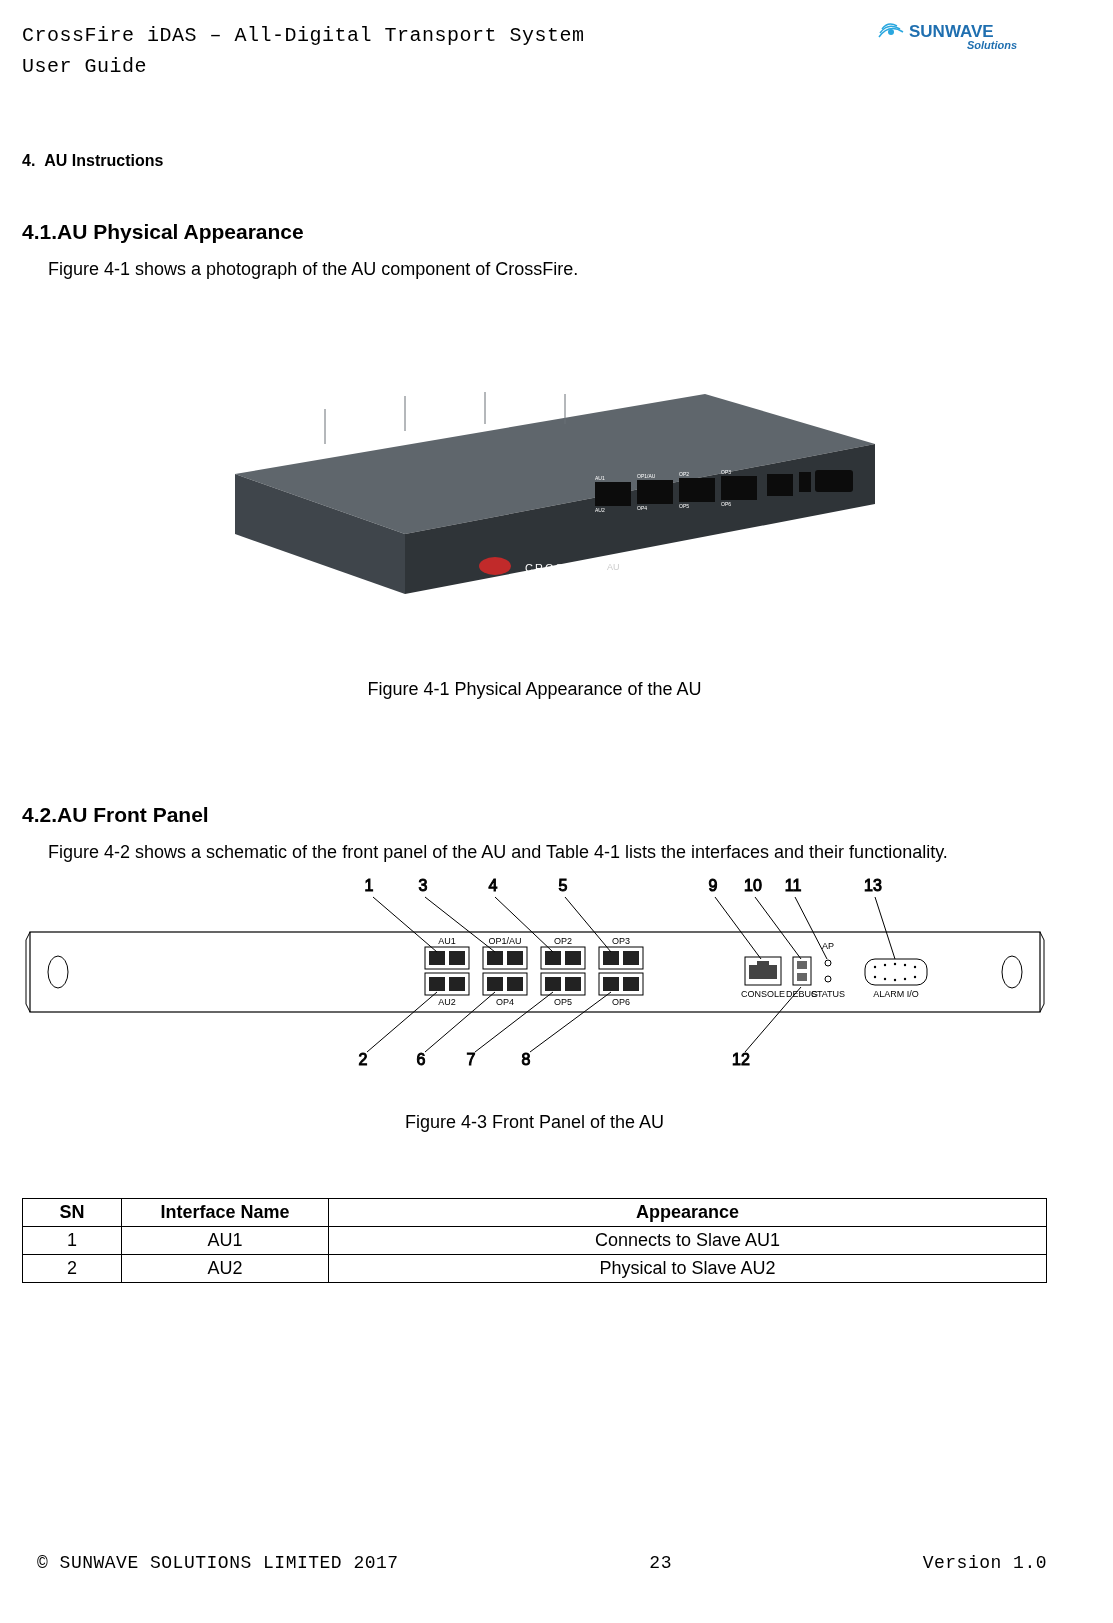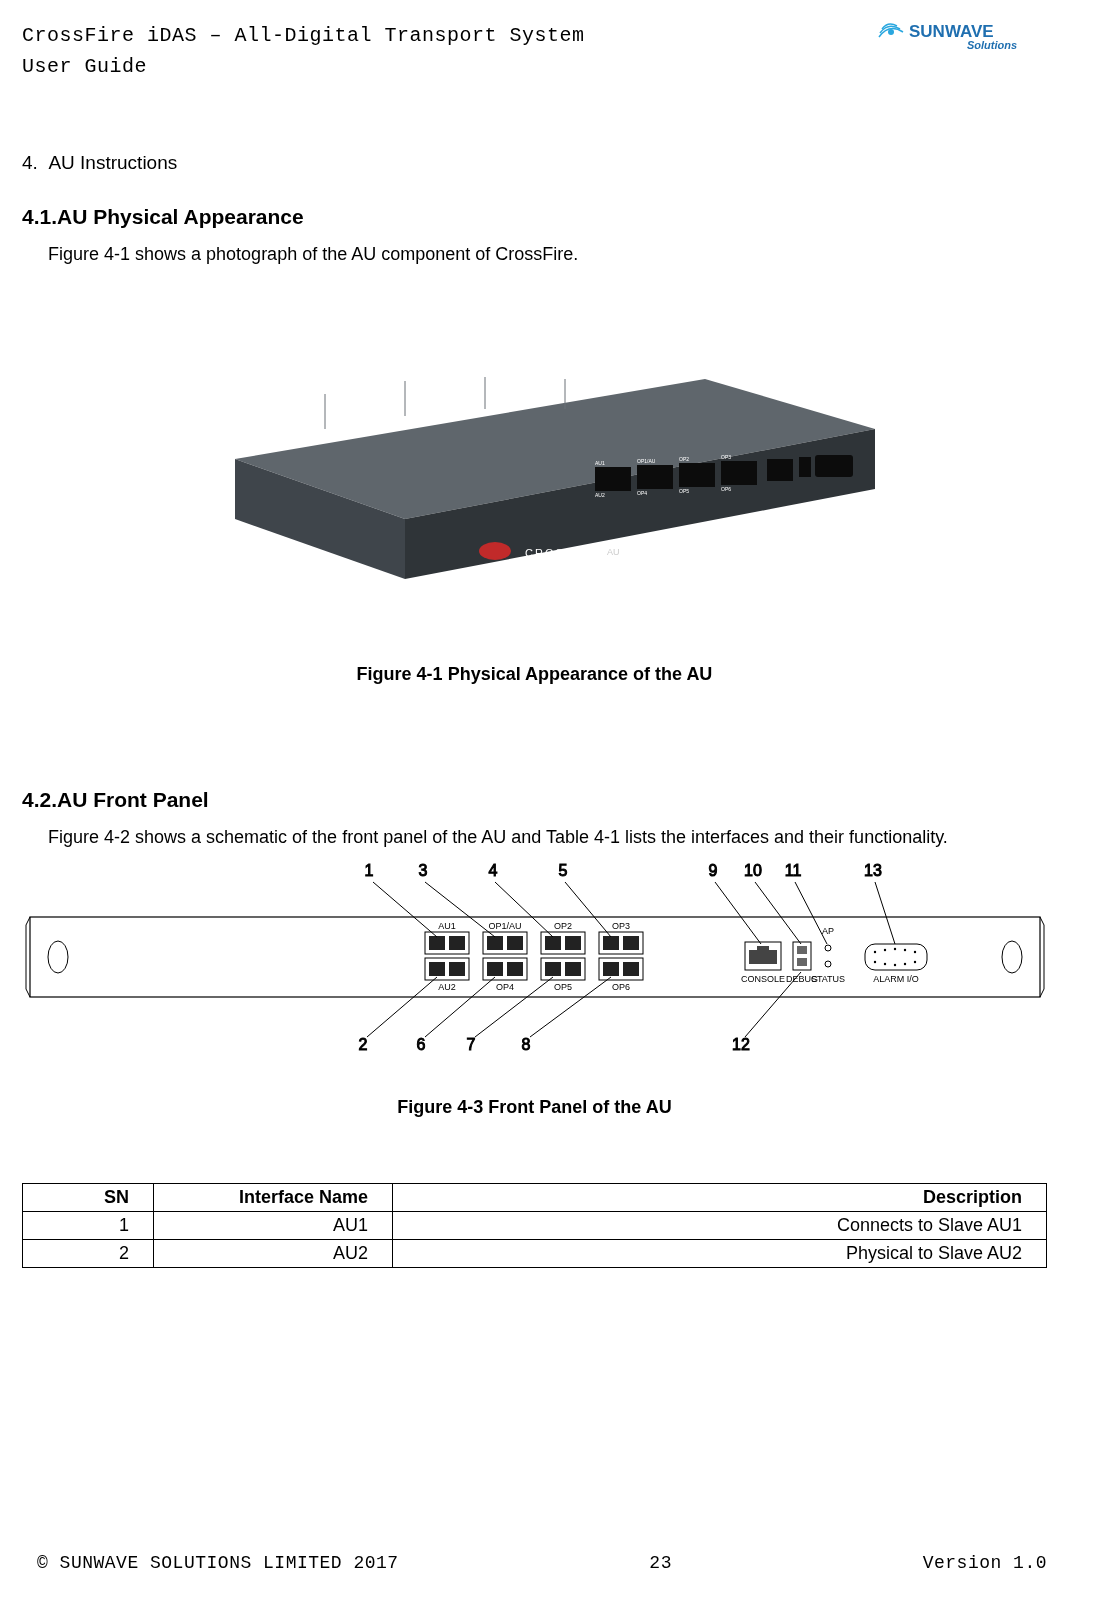--- a/index.html
+++ b/index.html
@@ -28,56 +28,56 @@
       letter-spacing: 0.5px;
     }
     .logo-wrap {
       text-align: right;
       font-family: Arial, sans-serif;
       font-weight: 700;
       line-height: 1;
     }
     .logo-sun svg { width: 170px; height: 44px; }
     h1.section {
-      font-size: 19px;
-      font-weight: 400;
-      margin: 0 0 23px 0;
+      font-size: 16px;
+      font-weight: 700;
+      margin: 0 0 42px 0;
     }
     h2.subsection {
       font-size: 21px;
       font-weight: 700;
       margin: 8px 0 12px 0;
     }
     p.body-text {
       font-size: 18px;
       margin: 0 0 50px 26px;
       line-height: 1.55;
       text-align: justify;
     }
     .figure-box {
       text-align: center;
       margin: 0 auto 25px auto;
     }
     svg { display: block; margin: 0 auto; }
     .figure-caption {
-      font-weight: 700;
+      font-weight: 400;
       font-size: 18px;
       text-align: center;
       margin: 20px 0 95px 0;
     }
     .figure-caption.short-gap { margin-bottom: 65px; }
     table.spec {
       width: 100%;
       border-collapse: collapse;
       font-size: 18px;
     }
     table.spec th, table.spec td {
       border: 1px solid #000;
-      padding: 3px 24px;
-      text-align: right;
+      padding: 3px 8px;
+      text-align: center;
       font-weight: 400;
     }
     table.spec th { font-weight: 700; }
     .footer {
       position: absolute;
       bottom: 10px;
       left: 37px;
       right: 22px;
       font-family: "Courier New", monospace;
       font-size: 18px;
@@ -277,21 +277,21 @@
   </svg>
 </div>
 
 <div class="figure-caption short-gap">Figure 4-3 Front Panel of the AU</div>
 
 <table class="spec">
   <tbody>
       <tr>
     <th style="width:82px">SN</th>
     <th style="width:190px">Interface Name</th>
-    <th>Description</th>
+    <th>Appearance</th>
   </tr>
   <tr>
     <td>1</td>
     <td>AU1</td>
     <td>Connects to Slave AU1</td>
   </tr>
   <tr>
     <td>2</td>
     <td>AU2</td>
     <td>Physical to Slave AU2</td>

